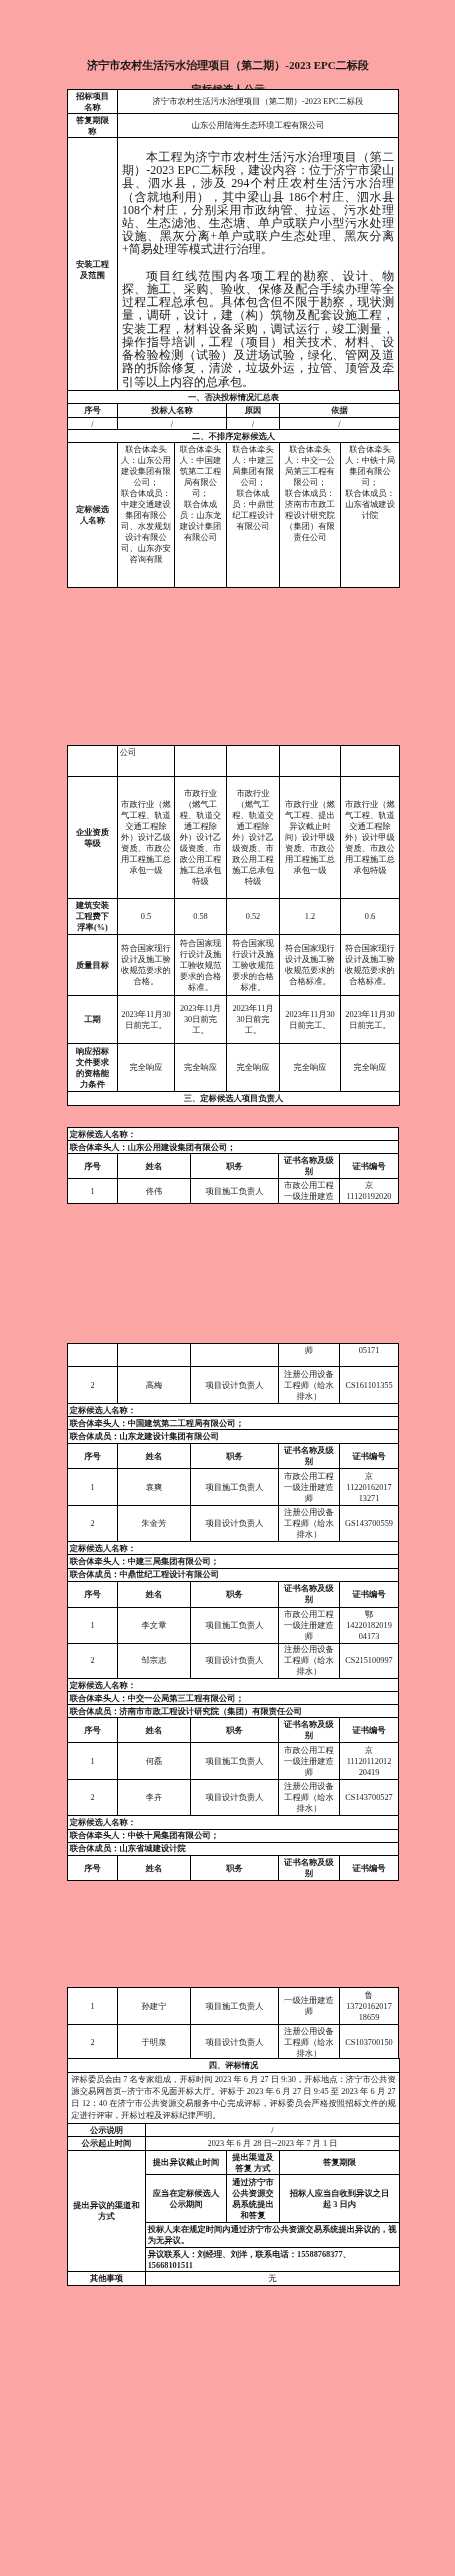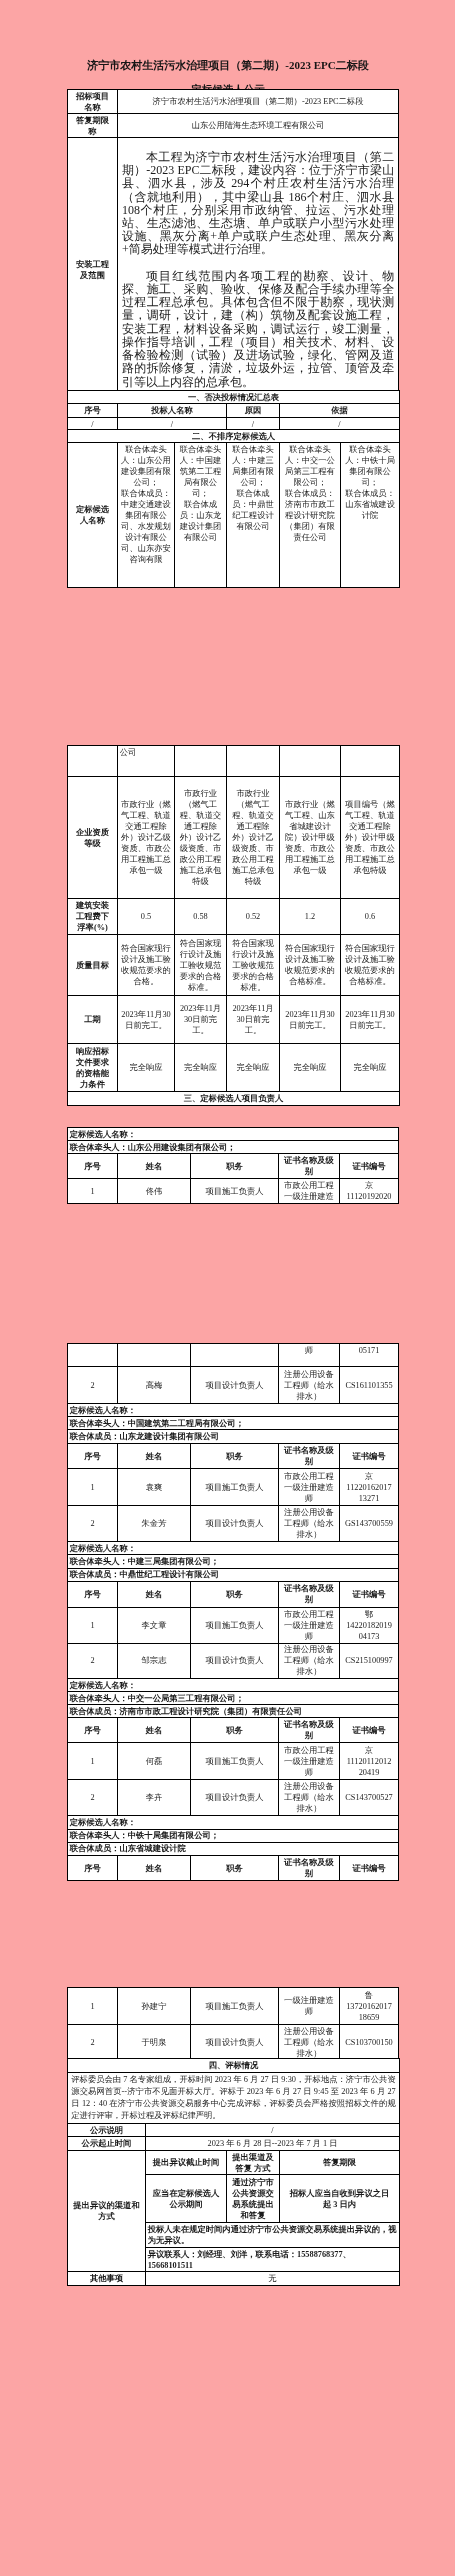--- a/index.html
+++ b/index.html
@@ -146,22 +146,22 @@
       <td></td>
       <td></td>
       <td></td>
     </tr>
     <tr style="height:122px">
       <td class="lbl">企业资质
 等级</td>
       <td>市政行业（燃气工程、轨道交通工程除外）设计乙级资质、市政公用工程施工总承包一级</td>
       <td>市政行业（燃气工程、轨道交通工程除外）设计乙级资质、市政公用工程施工总承包特级</td>
       <td>市政行业（燃气工程、轨道交通工程除外）设计乙级资质、市政公用工程施工总承包特级</td>
-      <td>市政行业（燃气工程、山东省城建设计院）设计甲级资质、市政公用工程施工总承包一级</td>
-      <td>项目编号（燃气工程、轨道交通工程除外）设计甲级资质、市政公用工程施工总承包特级</td>
+      <td>市政行业（燃气工程、提出异议截止时间）设计甲级资质、市政公用工程施工总承包一级</td>
+      <td>市政行业（燃气工程、轨道交通工程除外）设计甲级资质、市政公用工程施工总承包特级</td>
     </tr>
     <tr style="height:36px">
       <td class="lbl">建筑安装
 工程费下
 浮率(%)</td>
       <td>0.5</td>
       <td>0.58</td>
       <td>0.52</td>
       <td>1.2</td>
       <td>0.6</td>

